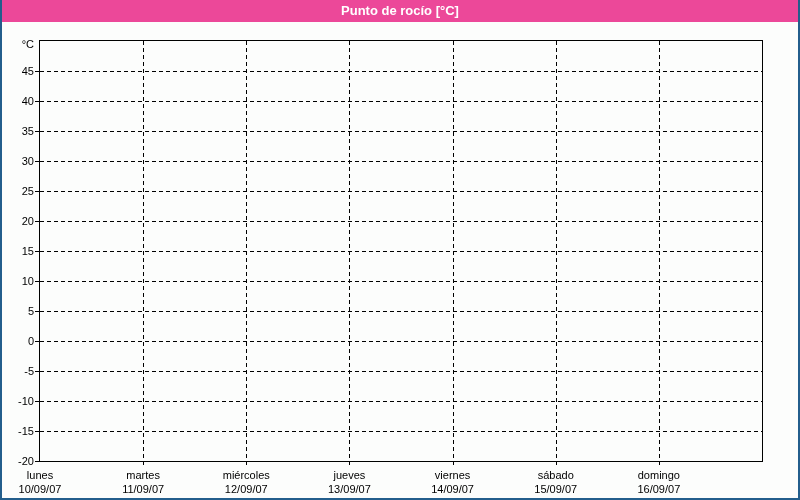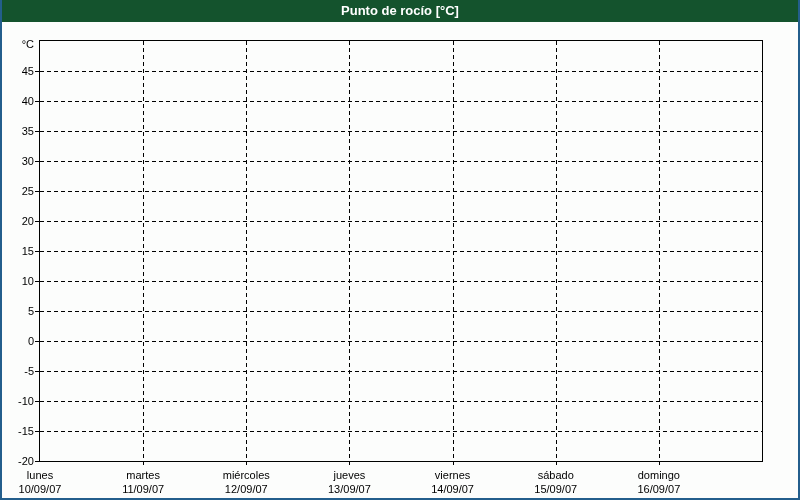--- a/index.html
+++ b/index.html
@@ -95,18 +95,18 @@
       <text x="349.42857142857144" y="479" text-anchor="middle" font-size="11">jueves</text>
       <text x="349.42857142857144" y="493" text-anchor="middle" font-size="11">13/09/07</text>
       <text x="452.57142857142856" y="479" text-anchor="middle" font-size="11">viernes</text>
       <text x="452.57142857142856" y="493" text-anchor="middle" font-size="11">14/09/07</text>
       <text x="555.7142857142857" y="479" text-anchor="middle" font-size="11">sábado</text>
       <text x="555.7142857142857" y="493" text-anchor="middle" font-size="11">15/09/07</text>
       <text x="658.8571428571429" y="479" text-anchor="middle" font-size="11">domingo</text>
       <text x="658.8571428571429" y="493" text-anchor="middle" font-size="11">16/09/07</text>
     </svg>
 
-  <div class="titlebar" style="background: #14532d;">
+  <div class="titlebar" style="background: #ec4899;">
     <span class="title-text">Punto de rocío [°C]</span>
   </div>
 
   <div class="frame-border" style="border-color: rgb(35, 94, 140);"></div>
 </div>
 
 </body></html>

